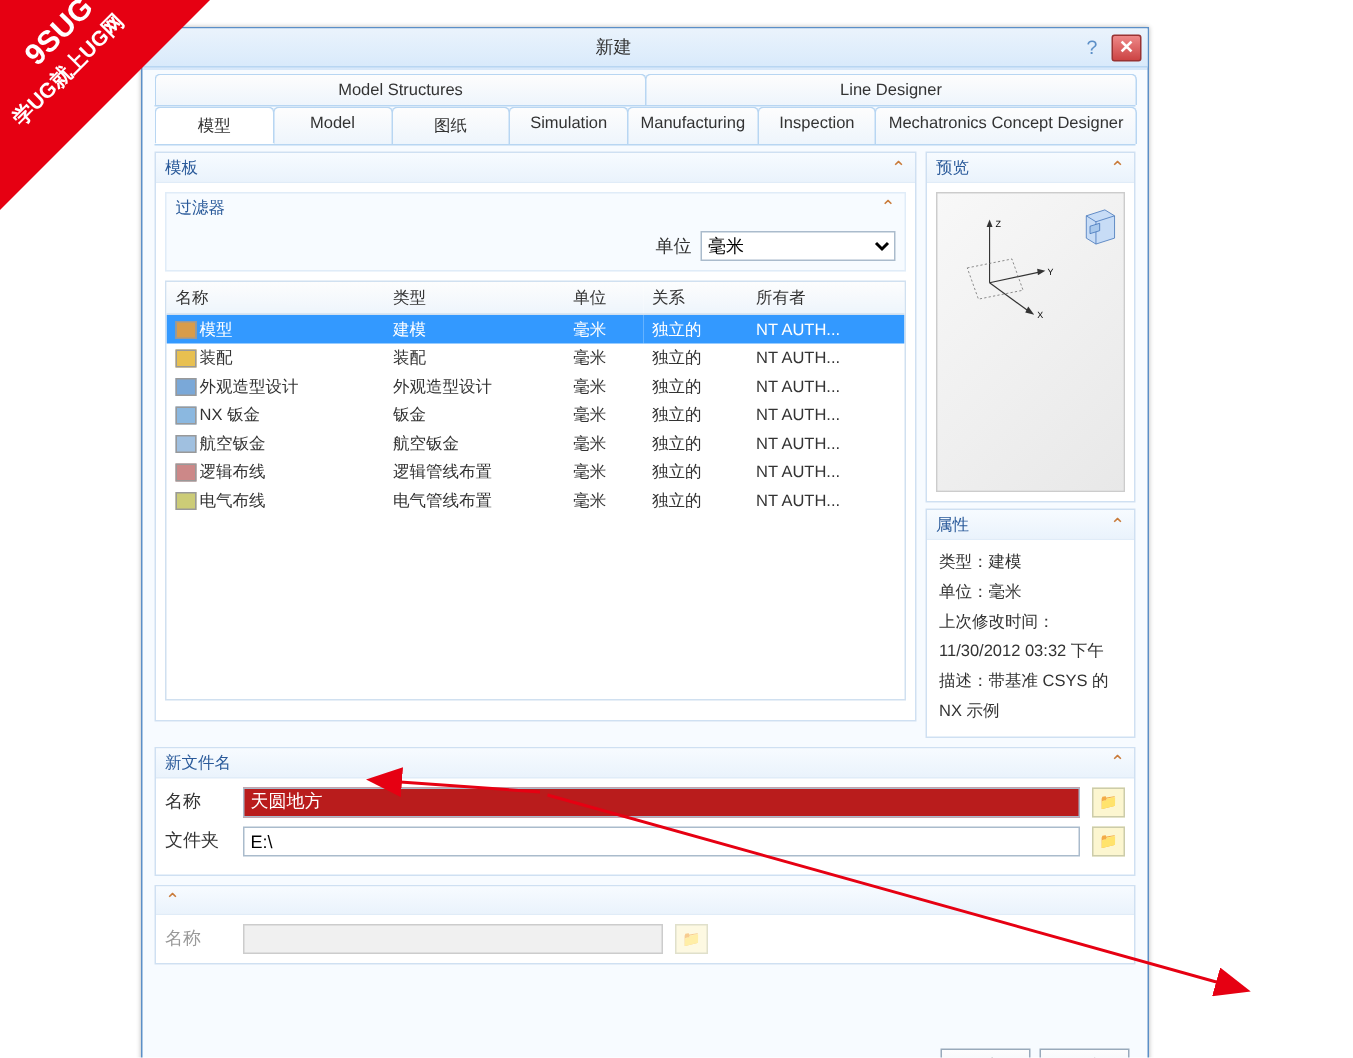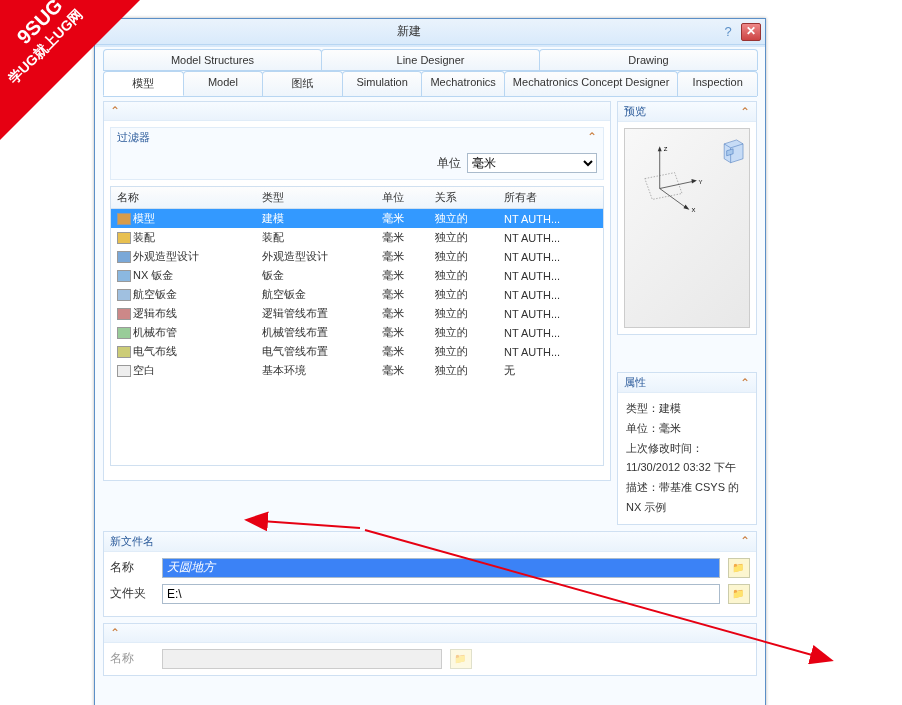--- a/index.html
+++ b/index.html
@@ -46,21 +46,21 @@
 .tpl-icon { display: inline-block; width: 14px; height: 12px; vertical-align: middle; margin-right: 2px; }
 
 .preview-box { height: 200px; background: linear-gradient(135deg, #f8f8f8, #e8e8e8); border: 1px solid #ccc; position: relative; }
 .preview-svg { position: absolute; inset: 0; }
 
 .props-body { padding: 6px 8px; line-height: 1.8; font-size: 11px; color: #333; }
 
 .newfile .row { display: flex; align-items: center; gap: 8px; margin-bottom: 6px; }
 .newfile label { width: 44px; color: #333; }
 .newfile input[type=text] { flex: 1; height: 20px; border: 1px solid #abc; padding: 0 4px; font-size: 12px; }
-.newfile input.sel { background: #3b82f6; color: #fff; font-style: italic; }
+.newfile input.sel { background: #b91c1c; color: #fff; }
 .folder-btn { width: 22px; height: 20px; background: #fcf6d0; border: 1px solid #cca; cursor: pointer; font-size: 10px; display:flex; align-items:center; justify-content:center; }
 
 .refpart .row { display: flex; align-items: center; gap: 8px; }
 .refpart label { color: #999; width: 44px; }
 .refpart input { flex: 1; height: 20px; border: 1px solid #ccc; background: #f0f0f0; }
 
 .btns { display: flex; justify-content: flex-end; gap: 6px; margin-top: 8px; padding: 0 4px; }
 .btn { min-width: 60px; height: 22px; border: 1px solid #9ab; background: linear-gradient(#fdfdfd, #e8f0f8); cursor: pointer; font-size: 10px; color: #333; margin-top: 48px; }
 
 .arrow-overlay { position: absolute; pointer-events: none; z-index: 50; }
@@ -79,38 +79,38 @@
     <span class="title">新建</span>
     <span class="help-btn">?</span>
     <span class="close-btn">✕</span>
   </div>
 
   <div class="content">
 
     <div class="tabs-row">
       <div class="tab">Model Structures</div>
       <div class="tab">Line Designer</div>
-      <div class="tab">Drawing</div>
     </div>
 
     <div class="tabs-row">
       <div class="tab active">模型</div>
       <div class="tab">Model</div>
       <div class="tab">图纸</div>
       <div class="tab">Simulation</div>
-      <div class="tab">Mechatronics</div>
+      <div class="tab">Manufacturing</div>
+      <div class="tab">Inspection</div>
       <div class="tab" style="flex:1.5">Mechatronics Concept Designer</div>
-      <div class="tab">Inspection</div>
     </div>
 
     <div class="main-cols">
       <div class="left-col">
 
         <div class="section" style="height:380px;">
           <div class="section-hdr">
+            <span class="lbl">模板</span>
             <span class="chevron">⌃</span>
           </div>
           <div class="section-body" style="height:calc(100% - 22px); overflow:hidden;">
             <div class="filter-sub">
               <div class="filter-hdr">
                 <span style="flex:1">过滤器</span>
                 <span class="chevron">⌃</span>
               </div>
               <div class="unit-row">
                 <label>单位</label>
@@ -167,39 +167,25 @@
                       <td>NT AUTH...</td>
                     </tr>
                     <tr>
                       <td><span class="tpl-icon" style="background: rgb(204, 136, 136); border: 1px solid rgb(153, 153, 153);"></span>逻辑布线</td>
                       <td>逻辑管线布置</td>
                       <td>毫米</td>
                       <td>独立的</td>
                       <td>NT AUTH...</td>
                     </tr>
                     <tr>
-                      <td><span class="tpl-icon" style="background: rgb(153, 204, 153); border: 1px solid rgb(153, 153, 153);"></span>机械布管</td>
-                      <td>机械管线布置</td>
-                      <td>毫米</td>
-                      <td>独立的</td>
-                      <td>NT AUTH...</td>
-                    </tr>
-                    <tr>
                       <td><span class="tpl-icon" style="background: rgb(204, 204, 119); border: 1px solid rgb(153, 153, 153);"></span>电气布线</td>
                       <td>电气管线布置</td>
                       <td>毫米</td>
                       <td>独立的</td>
                       <td>NT AUTH...</td>
-                    </tr>
-                    <tr>
-                      <td><span class="tpl-icon" style="background: rgb(238, 238, 238); border: 1px solid rgb(153, 153, 153);"></span>空白</td>
-                      <td>基本环境</td>
-                      <td>毫米</td>
-                      <td>独立的</td>
-                      <td>无</td>
                     </tr>
                   </tbody>
               </table>
             </div>
           </div>
         </div>
       </div>
 
       <div class="right-col">
         <div class="section">
@@ -225,21 +211,21 @@
                 <g>
                   <path d="M 200 30 L 225 22 L 238 30 L 238 60 L 213 68 L 200 60 Z" fill="#c7dcf6" stroke="#3a6db5"></path>
                   <path d="M 200 30 L 213 38 L 238 30 M 213 38 L 213 68" fill="none" stroke="#3a6db5"></path>
                   <path d="M 205 44 L 218 40 L 218 50 L 205 54 Z" fill="#a8c8ec" stroke="#3a6db5"></path>
                 </g>
               </svg>
             </div>
           </div>
         </div>
 
-        <div class="section" style="flex:1;margin-top:33px;">
+        <div class="section" style="flex:1;">
           <div class="section-hdr">
             <span class="lbl">属性</span>
             <span class="chevron">⌃</span>
           </div>
           <div class="props-body">
             <div>类型：建模</div>
             <div>单位：毫米</div>
             <div>上次修改时间：11/30/2012 03:32 下午</div>
             <div>描述：带基准 CSYS 的 NX 示例</div>
           </div>

